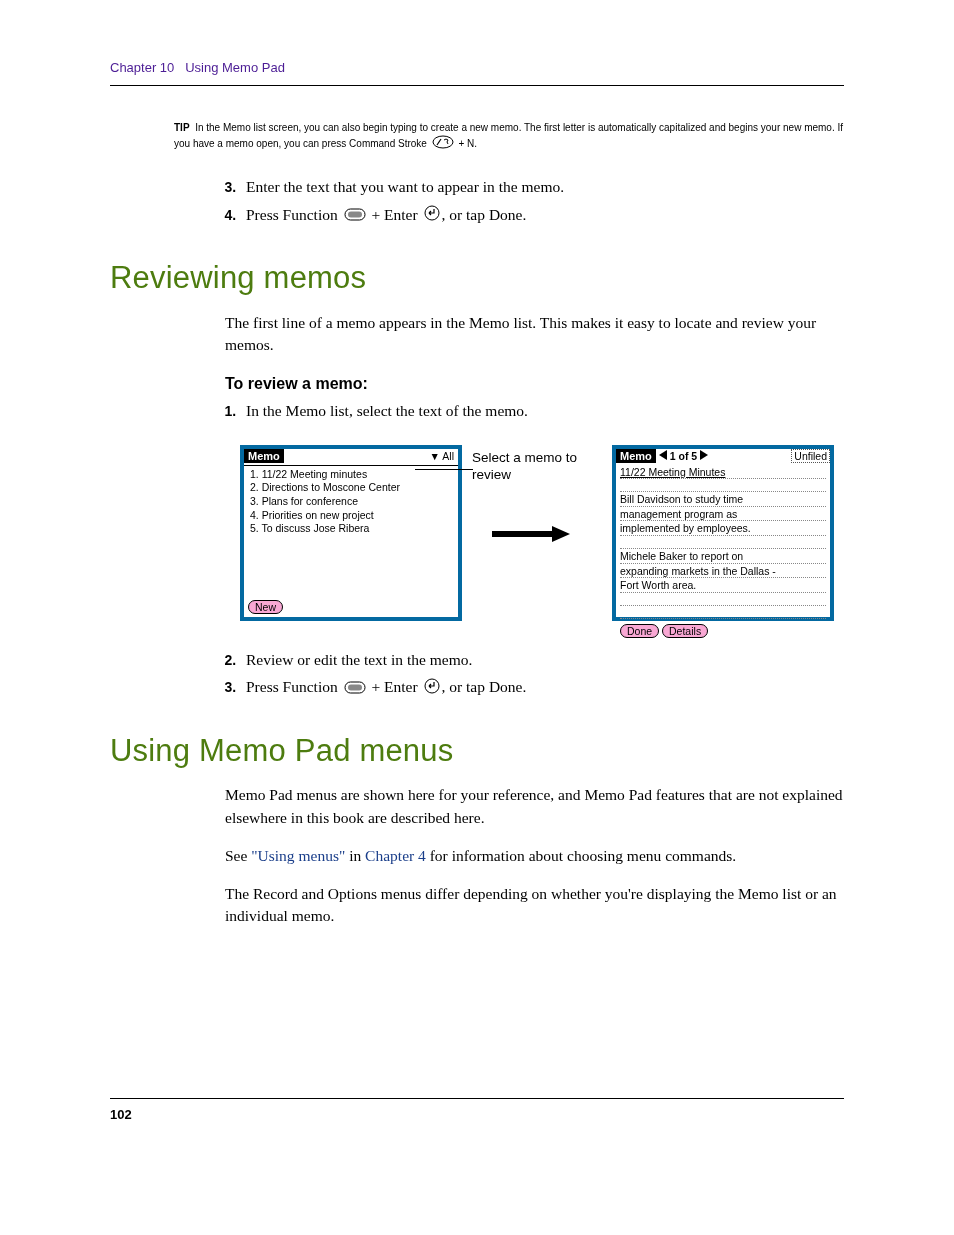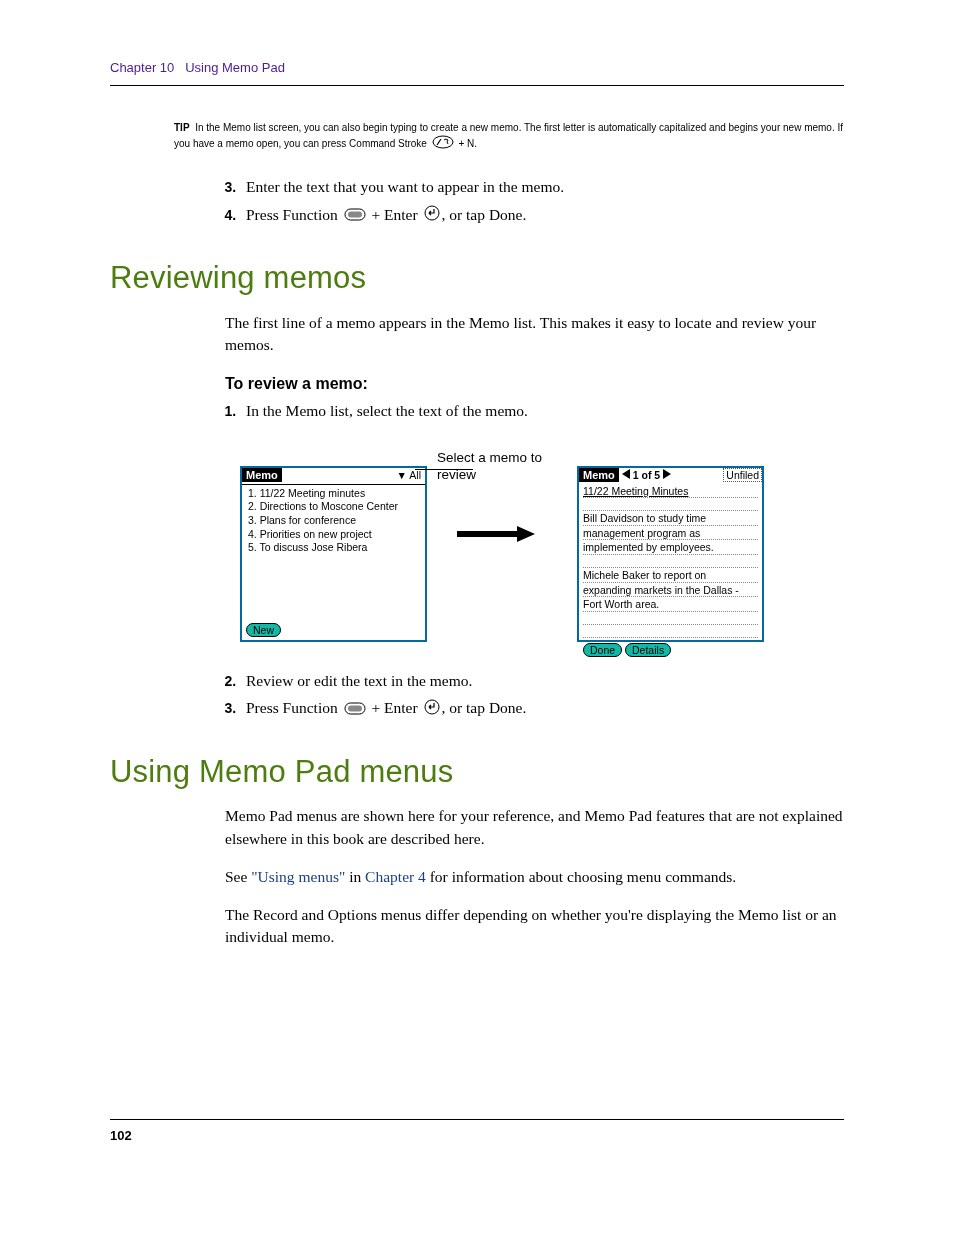--- a/index.html
+++ b/index.html
@@ -78,30 +78,29 @@
   .link {
     color: #1a3e8a;
   }
   .figure-row {
     margin: 20px 0 25px 130px;
     display: flex;
     align-items: flex-start;
     gap: 10px;
   }
   .palm-screen {
-    border: 2px solid #0369a1;
-    width: 187px;
+    border: 4px solid #0369a1;
+    width: 222px;
     height: 176px;
     font-family: Helvetica, Arial, sans-serif;
     font-size: 10.5px;
     position: relative;
     box-sizing: border-box;
     display: flex;
     flex-direction: column;
-    margin-top: 21px;
   }
   .palm-titlebar {
     background: #000;
     color: #fff;
     font-weight: bold;
     padding: 1px 4px;
     display: inline-block;
     font-size: 11px;
   }
   .palm-titlewrap {
@@ -123,21 +122,21 @@
   }
   .palm-bottom {
     padding: 3px 4px;
   }
   .palm-btn {
     display: inline-block;
     border: 1px solid #000;
     border-radius: 9px;
     padding: 0px 6px;
     font-size: 10.5px;
-    background: #14b8a6;
+    background: #f9a8d4;
   }
   .palm-screen.detail .palm-body {
     flex: 1;
     padding: 2px 4px;
     font-size: 10.5px;
     line-height: 1.2;
   }
   .dotted {
     border-bottom: 1px dotted #888;
     display: block;

